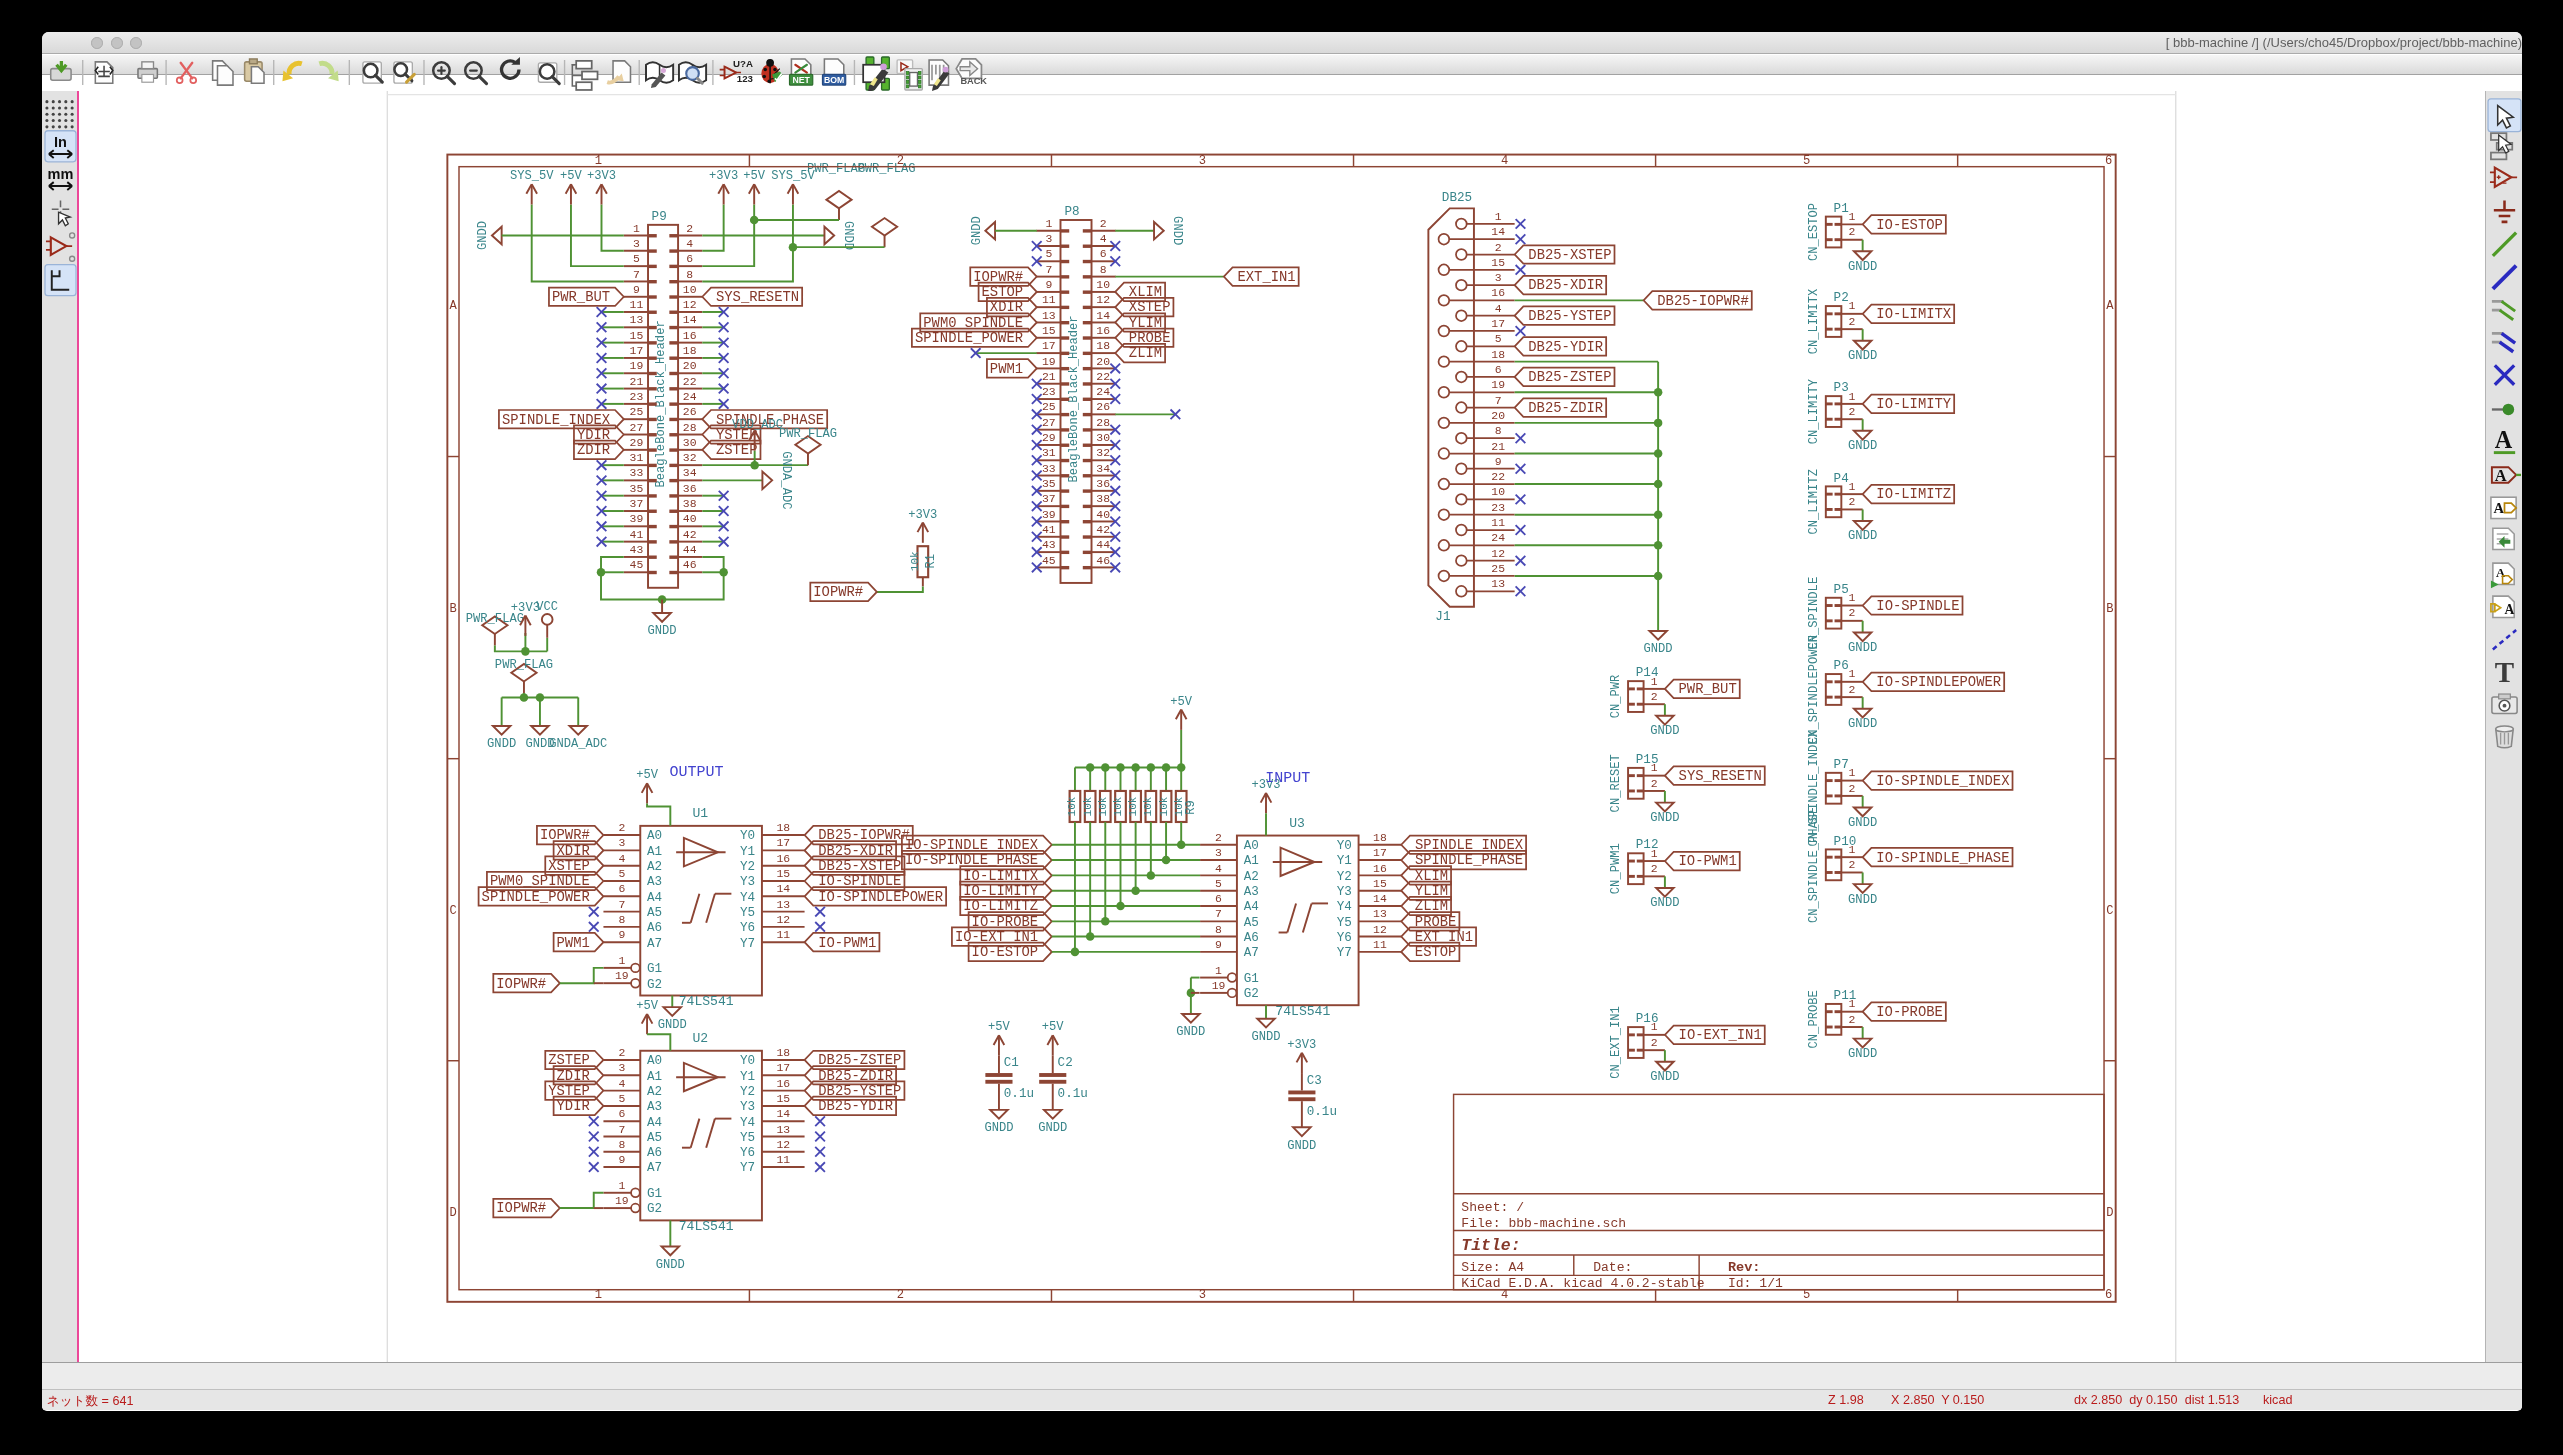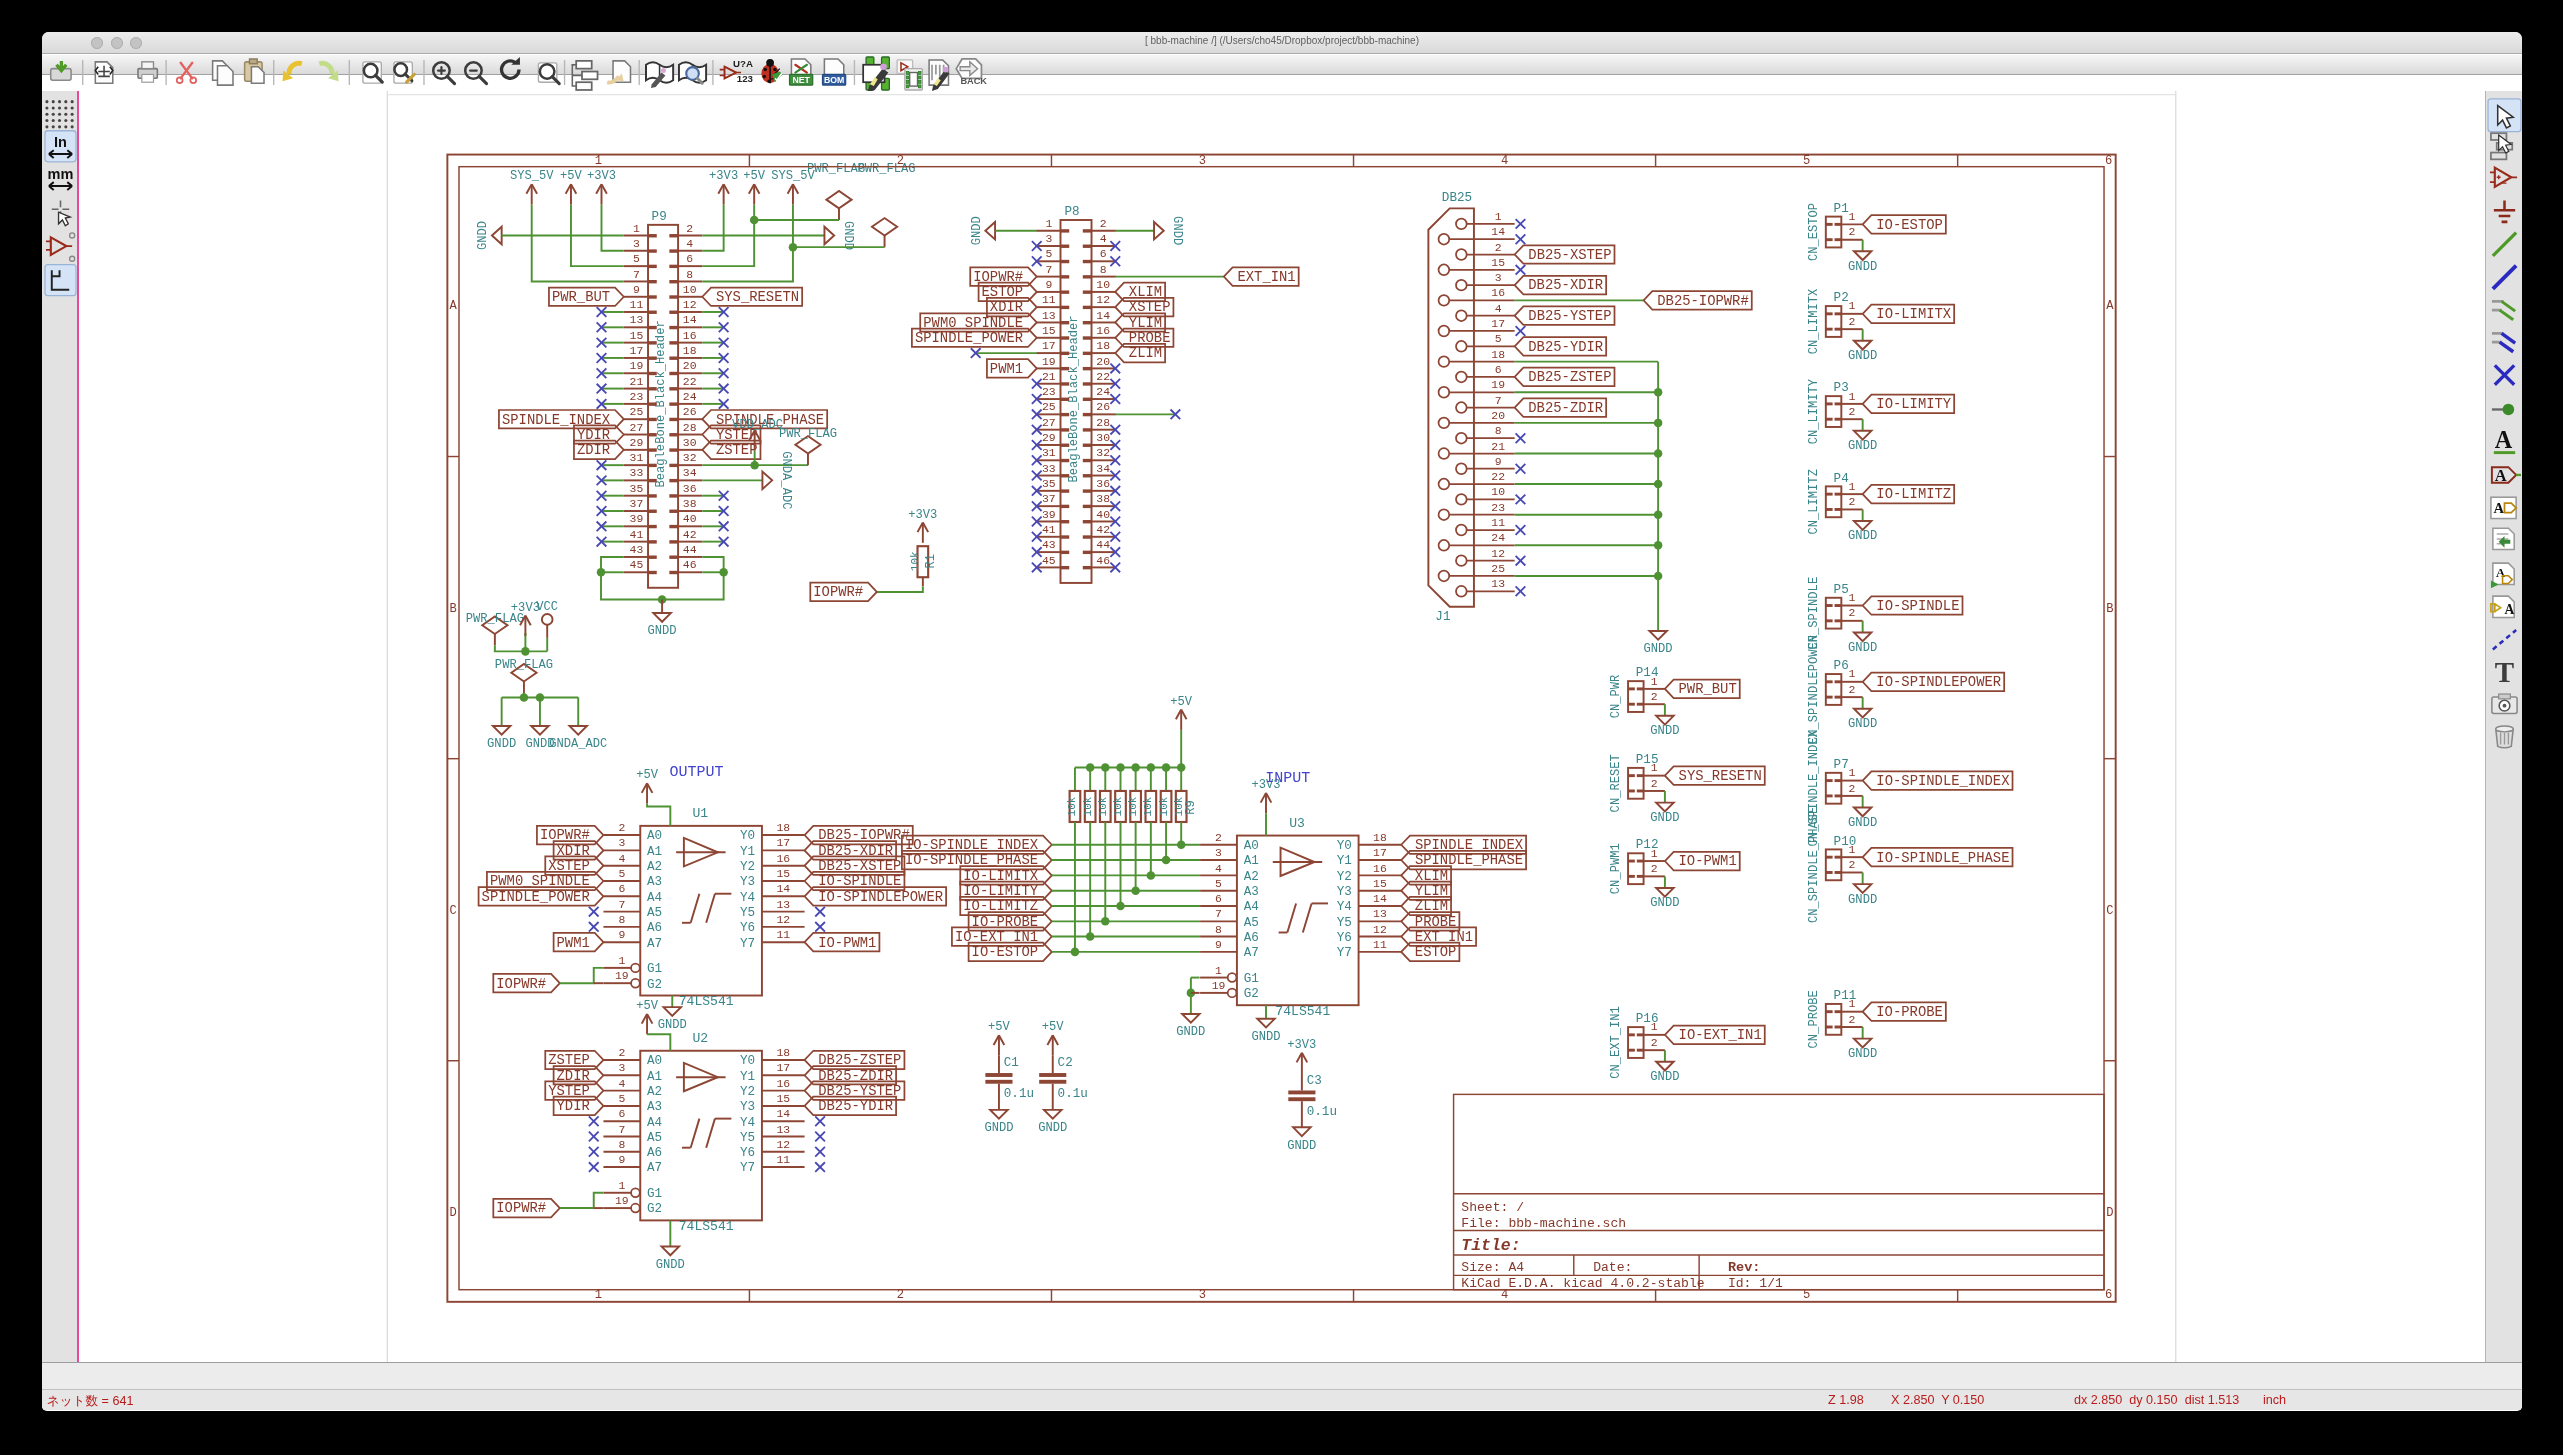--- a/index.html
+++ b/index.html
@@ -1,18 +1,18 @@
 <!DOCTYPE html>
 <html><head><meta charset="utf-8"><style>
 *{margin:0;padding:0;box-sizing:border-box}
 body{width:2563px;height:1455px;background:#000;position:relative;overflow:hidden;font-family:"Liberation Sans",sans-serif}
 #win{position:absolute;left:42px;top:32px;width:2480px;height:1379px;background:#fff;border-radius:6.8px 6.8px 4.8px 4.8px;overflow:hidden;box-shadow:0 0 0 1px rgba(0,0,0,.55)}
 #titlebar{position:absolute;left:0;top:0;width:100%;height:22px;background:linear-gradient(#ededed,#d9d9d9);border-bottom:1px solid #ababab}
 .tl{position:absolute;top:5.3px;width:11.6px;height:11.6px;border-radius:50%;background:#c3c3c3;border:1px solid #a9a9a9}
-#title{position:absolute;top:3.4px;left:0;width:100%;text-align:center;font-size:10px;color:#5f5f5f}
+#title{position:absolute;top:3.4px;left:0;width:100%;text-align:right;font-size:13px;color:#5f5f5f}
 #toolbar{position:absolute;left:0;top:23px;width:100%;height:20px;background:linear-gradient(#f6f6f6,#dadada);border-bottom:1px solid #a2a2a2}
 #lbar{position:absolute;left:0;top:59px;width:37px;height:1271px;background:#e2e2e2;border-right:2px solid #ec4899}
 #rbar{position:absolute;right:0;top:59px;width:37px;height:1271px;background:#e2e2e2;border-left:1px solid #b4b4b4}
 #canvas{position:absolute;left:37px;top:59px;width:2406px;height:1271px;background:#fff}
 #status1{position:absolute;left:0;top:1330px;width:100%;height:27px;background:#ececec;border-top:1px solid #9d9d9d}
 #status2{position:absolute;left:0;top:1357px;width:100%;height:21.3px;background:#e6e6e6;border-top:1px solid #c0c0c0;font-size:12.6px;color:#b91c1c}
 .st{position:absolute;top:2.9px;white-space:pre}
 svg{position:absolute;left:0;top:0}
 </style></head><body>
 <div id="win">
@@ -1646,15 +1646,15 @@
         <ellipse cx="2582" cy="751" rx="9" ry="3" fill="#eee" stroke="#888" stroke-width="1.4"></ellipse>
         <path d="M2578,755 v12 m4,-12 v12 m4,-12 v12" stroke="#999" stroke-width="1.4"></path>
       </svg>
     </div>
  <div id="status1"></div>
  <div id="status2">
    <div class="st" style="left:4.8px">ネット数 = 641</div>
    <div class="st" style="left:1786px">Z 1.98</div>
    <div class="st" style="left:1849px">X 2.850  Y 0.150</div>
    <div class="st" style="left:2032px">dx 2.850  dy 0.150  dist 1.513</div>
-   <div class="st" style="left:2221px">inch</div>
+   <div class="st" style="left:2221px">kicad</div>
  </div>
 </div>
 
 </body></html>

